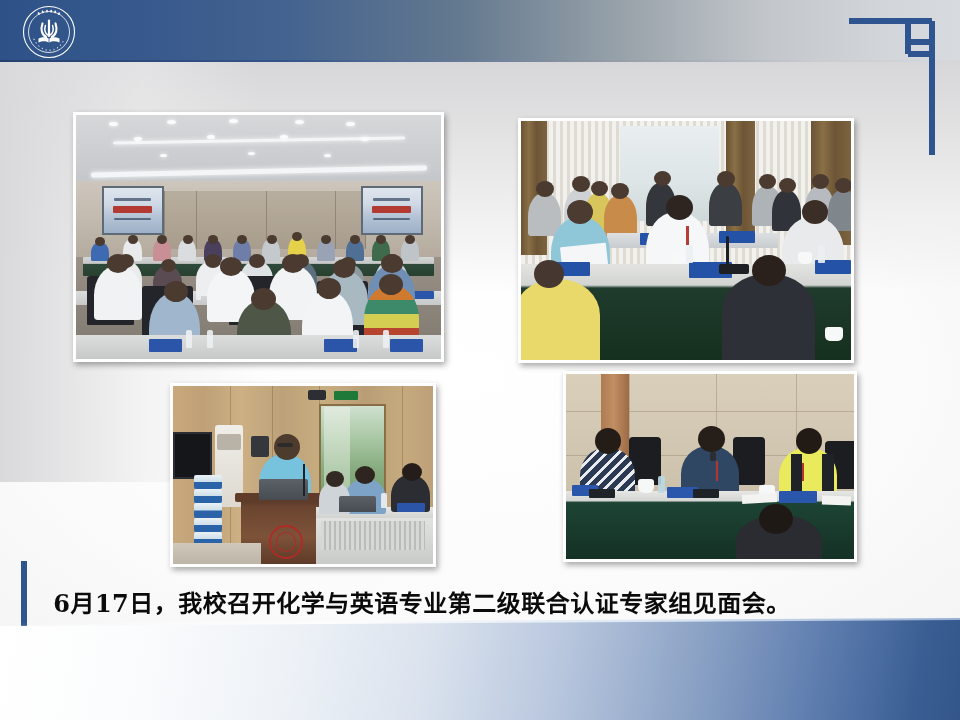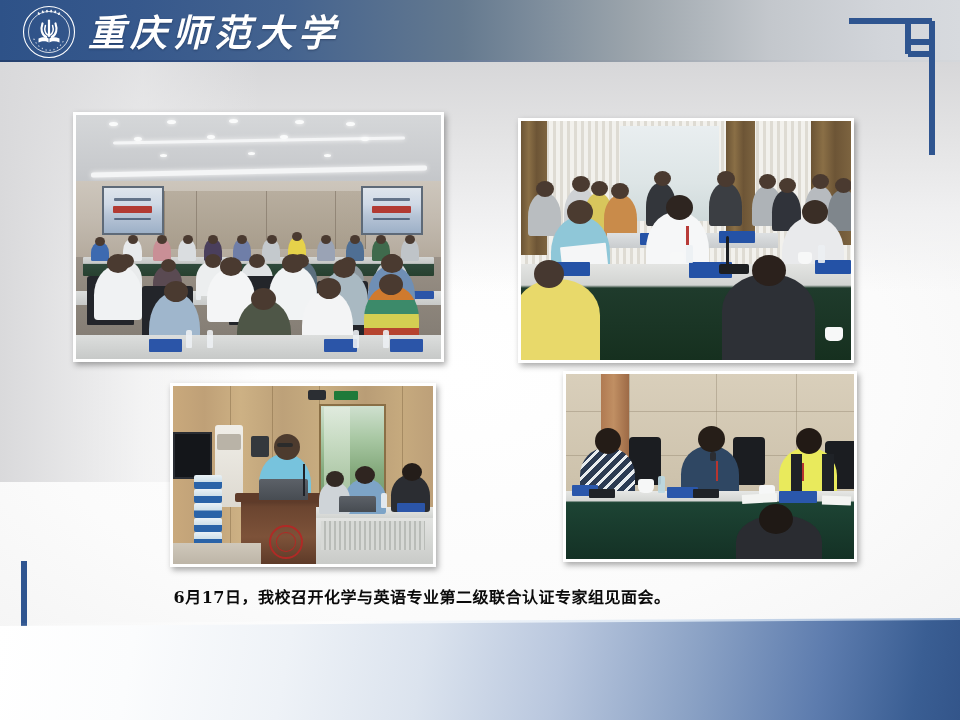--- a/index.html
+++ b/index.html
@@ -322,21 +322,21 @@
   }
 
   
   .caption {
     position: absolute;
     left: 0;
     top: 584px;
     width: 844px;
     text-align: center;
     font-family: "DejaVu Serif", "Liberation Serif", serif;
-    font-size: 16px;
+    font-size: 24px;
     font-weight: 700;
     color: #0b0b0b;
     letter-spacing: 0.5px;
     white-space: nowrap;
   }
 </style>
 </head>
 <body>
 
 <div class="slide">
@@ -385,21 +385,20 @@
         <path d="M30.6 20.5 C31.7 24.4, 31.1 28, 28.4 29.8"></path>
       </g>
 
       <g fill="#ffffff">
         <path d="M16.5 33.5 C20.5 31.6, 24.2 31.9, 26.6 33.6 L26.6 37.6 C24.2 35.9, 20.5 35.6, 16.5 37.5 Z"></path>
         <path d="M37.5 33.5 C33.5 31.6, 29.8 31.9, 27.4 33.6 L27.4 37.6 C29.8 35.9, 33.5 35.6, 37.5 37.5 Z"></path>
       </g>
     </svg>
   </div>
 
-  <div class="logo-wordmark">重庆师范大学</div>
 
   <div class="ornament ornament-tr">
     <svg viewBox="0 0 96 150" width="96" height="150" aria-hidden="true">
       <g fill="none" stroke="#2f5590" stroke-width="6">
         <path d="M3 13 H62"></path>
         <path d="M62 13 V46"></path>
         <path d="M62 46 H86"></path>
         <path d="M86 46 V13"></path>
         <path d="M86 13 H62"></path>
         <path d="M86 34 V147"></path>

